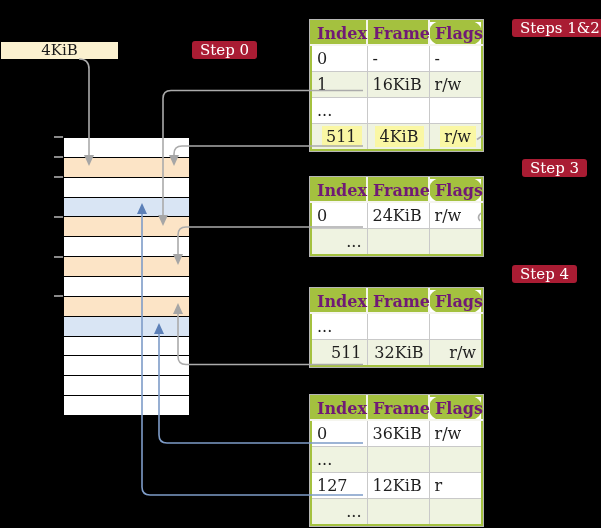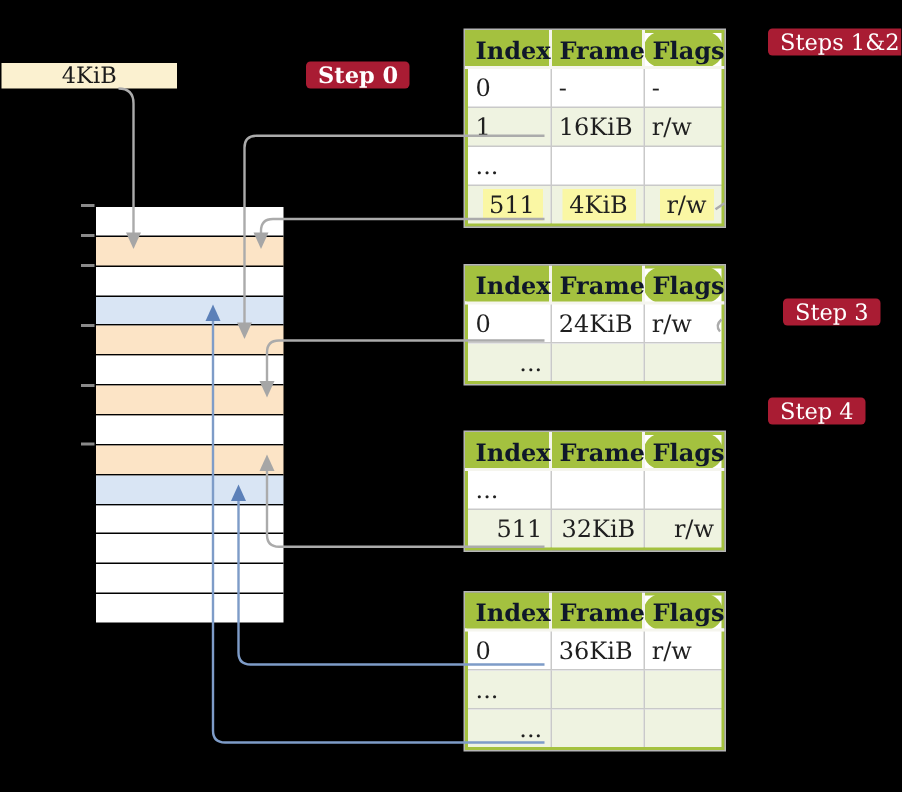--- a/index.html
+++ b/index.html
@@ -10,23 +10,23 @@
   
   .frame-label{
     position:absolute;left:1px;top:42px;width:117px;height:17px;
     background:#FBF1D0;color:#1a1a1a;font-size:15px;line-height:17px;text-align:center;
   }
   
   .badge{
     position:absolute;height:18px;line-height:18px;padding:0 8px;border-radius:3px;
     background:#A91C33;color:#fff;font-size:15px;white-space:nowrap;
   }
-  .b-step0{left:204px;top:41px;font-weight:bold;}
+  .b-step0{left:192px;top:41px;}
   .b-steps12{left:512px;top:19px;}
-  .b-step3{left:522px;top:159px;margin-top:40px;}
+  .b-step3{left:522px;top:159px;}
   .b-step4{left:512px;top:265px;text-align:right;}
   
   .stack{
     position:absolute;left:63px;top:137px;width:127px;height:279px;
     border:1.5px solid #000;box-sizing:border-box;display:flex;flex-direction:column;
   }
   .stack .frame-row{flex:1;border-bottom:1.5px solid #000;}
   .stack .frame-row:last-child{border-bottom:none;}
   .frame-white{background:#FFFFFF;}
   .frame-orange{background:#FCE4C6;}
@@ -34,21 +34,21 @@
   .tick{position:absolute;left:54px;width:9px;height:2px;background:#8a8a8a;}
   
   .pt-slot{position:absolute;left:310px;width:171px;}
   .pt1{top:20px;} .pt2{top:177px;} .pt3{top:288px;} .pt4{top:395px;}
   table.pt{
     border-collapse:collapse;table-layout:fixed;width:171px;
     border:2.5px solid #A4C13F;outline:1.5px solid #b6b6b6;
     background:#fff;font-size:16px;color:#1f1f1f;
   }
   table.pt th{
-    background:#A4C13F;color:#0f172a;font-weight:bold;text-align:left;
+    background:#A4C13F;color:#701a75;font-weight:bold;text-align:left;
     padding:1px 5px;height:20px;font-size:16px;
     border-right:2px solid #f5f5ee;border-bottom:2px solid #f5f5ee;
   }
   table.pt th:last-child{border-right:none;border-radius:12px;}
   table.pt td{
     padding:2px 5px;height:21px;border:1px solid #c9c9c9;
     overflow:hidden;white-space:nowrap;
   }
   table.pt td:first-child{border-left:none;}
   table.pt td:last-child{border-right:none;}
@@ -207,20 +207,25 @@
         <tbody>
           <tr>
             <td>0</td>
             <td>36KiB</td>
             <td>r/w</td>
           </tr>
           <tr class="shaded">
             <td>...</td>
             <td></td>
             <td></td>
+          </tr>
+          <tr>
+            <td>127</td>
+            <td>12KiB</td>
+            <td>r</td>
           </tr>
           <tr class="shaded">
             <td>...</td>
             <td></td>
             <td></td>
           </tr>
         </tbody>
       </table>
     </div>
 

